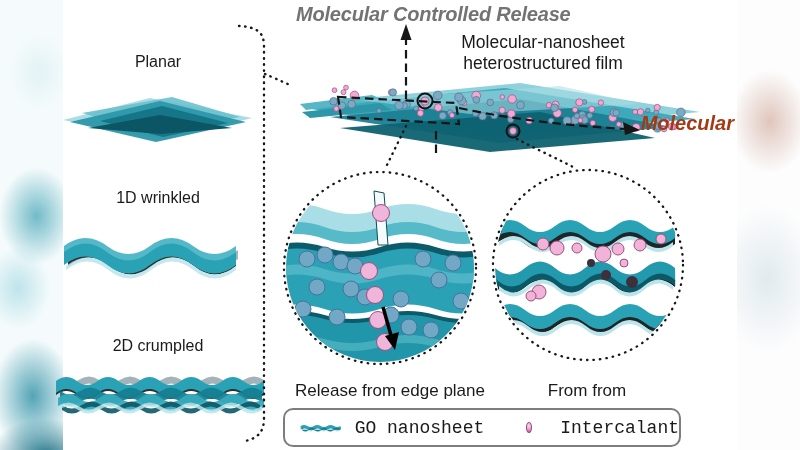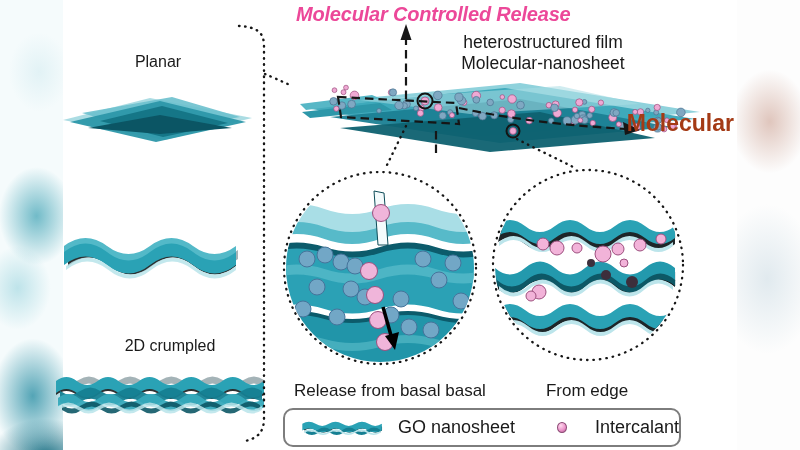--- a/index.html
+++ b/index.html
@@ -21,34 +21,34 @@
   }
   .strip-right{
     left:737px;
     background:
       radial-gradient(54px 72px at 52% 27%, rgba(199,152,136,.55), transparent 72%),
       radial-gradient(64px 96px at 48% 62%, rgba(206,221,229,.6), transparent 78%),
       #fdfdfd;
   }
   .txt{position:absolute;color:#1a1a1a;}
   .title-red{
-    font-size:20px;font-weight:bold;font-style:italic;color:#ec4899;
+    font-size:20px;font-weight:bold;font-style:italic;color:#737373;
     letter-spacing:-0.2px;white-space:nowrap;
   }
   .struct-label{font-size:16px;text-align:center;}
   .film-label{font-size:17.5px;line-height:21px;text-align:center;}
-  .release-right{font-size:23px;line-height:21px;text-align:right;
-    font-weight:bold;color:#a43a15;white-space:nowrap;}
+  .release-right{font-size:20px;line-height:21px;text-align:right;
+    font-weight:bold;font-style:italic;color:#a43a15;white-space:nowrap;}
   .caption{font-size:17px;text-align:center;white-space:nowrap;}
   .legend{
     position:absolute;left:283px;top:408px;width:394px;height:35px;
     border:2px solid #7d7d7d;border-radius:10px;background:#fff;
     display:flex;align-items:center;
   }
-  .legend .lbl{font-size:18px;color:#1a1a1a;white-space:nowrap;}
+  .legend .lbl{font-size:18px;color:#1a1a1a;white-space:nowrap;font-family:Liberation Mono, monospace;}
   .dot{
     width:9px;height:9px;border-radius:50%;
     background:radial-gradient(circle at 35% 30%, #ffd9ee, #e98fc7 60%, #a85488);
     border:1px solid #8d4b76;
   }
   svg{display:block;}
   .art{position:absolute;left:0;top:0;pointer-events:none;}
 </style>
 </head>
 <body>
@@ -272,33 +272,34 @@
         <circle cx="115" cy="107" r="5" fill="#3d2f3c"></circle>
         <circle cx="141" cy="114" r="6" fill="#3d2f3c"></circle>
         <circle cx="100" cy="95" r="4" fill="#3d2f3c"></circle>
       </g>
       <circle cx="97" cy="97" r="95" fill="none" stroke="#161616" stroke-width="2.3" stroke-linecap="round" stroke-dasharray="0.5 6"></circle>
     </svg>
 
   <div class="txt title-red" style="left:296px;top:3px">Molecular Controlled Release</div>
 
   <div class="txt film-label" style="left:453px;top:32px;width:180px">
+    <div>Molecular-nanosheet</div>
     <div>heterostructured film</div>
-    <div>Molecular-nanosheet</div>
   </div>
 
   <div class="txt release-right" style="left:556px;top:113px;width:178px">
     <div>Molecular</div>
   </div>
 
   <div class="txt struct-label" style="left:78px;top:53px;width:160px">Planar</div>
-  <div class="txt struct-label" style="left:90px;top:337px;width:160px">2D crumpled</div>
-
-  <div class="txt caption" style="left:285px;top:381px;width:210px">Release from basal basal</div>
-  <div class="txt caption" style="left:527px;top:381px;width:120px">From edge</div>
+  <div class="txt struct-label" style="left:78px;top:189px;width:160px">1D wrinkled</div>
+  <div class="txt struct-label" style="left:78px;top:337px;width:160px">2D crumpled</div>
+
+  <div class="txt caption" style="left:285px;top:381px;width:210px">Release from edge plane</div>
+  <div class="txt caption" style="left:527px;top:381px;width:120px">From from</div>
 
   <div class="legend">
     <svg id="legendIcon" width="100" height="28" viewBox="0 0 105 28" style="margin-left:14px">
         <path d="M6,12 q7.8,-5.0 15.7,0 q7.8,5.0 15.7,0 q7.8,-5.0 15.7,0 q7.8,5.0 15.7,0 q7.8,-5.0 15.7,0 q7.8,5.0 15.7,0 l0,5 q-7.8,5.0 -15.7,0 q-7.8,-5.0 -15.7,0 q-7.8,5.0 -15.7,0 q-7.8,-5.0 -15.7,0 q-7.8,5.0 -15.7,0 q-7.8,-5.0 -15.7,0 Z" fill="#191d1e"></path>
         <path d="M4,9 q8.0,-5.0 16.0,0 q8.0,5.0 16.0,0 q8.0,-5.0 16.0,0 q8.0,5.0 16.0,0 q8.0,-5.0 16.0,0 q8.0,5.0 16.0,0 l0,8 q-8.0,5.0 -16.0,0 q-8.0,-5.0 -16.0,0 q-8.0,5.0 -16.0,0 q-8.0,-5.0 -16.0,0 q-8.0,5.0 -16.0,0 q-8.0,-5.0 -16.0,0 Z" fill="#2aa2b5"></path>
         <path d="M8,16 q7.5,5.0 15.0,0 q7.5,-5.0 15.0,0 q7.5,5.0 15.0,0 q7.5,-5.0 15.0,0 q7.5,5.0 15.0,0 q7.5,-5.0 15.0,0 l0,4 q-7.5,-5.0 -15.0,0 q-7.5,5.0 -15.0,0 q-7.5,-5.0 -15.0,0 q-7.5,5.0 -15.0,0 q-7.5,-5.0 -15.0,0 q-7.5,5.0 -15.0,0 Z" fill="#157f92"></path>
         <path d="M6,18 q7.7,-5.0 15.3,0 q7.7,5.0 15.3,0 q7.7,-5.0 15.3,0 q7.7,5.0 15.3,0 q7.7,-5.0 15.3,0 q7.7,5.0 15.3,0 l0,2 q-7.7,5.0 -15.3,0 q-7.7,-5.0 -15.3,0 q-7.7,5.0 -15.3,0 q-7.7,-5.0 -15.3,0 q-7.7,5.0 -15.3,0 q-7.7,-5.0 -15.3,0 Z" fill="#b9e4ea"></path>
       </svg>
     <span class="lbl" style="margin-left:12px">GO nanosheet</span>
     <span class="dot" style="margin-left:42px"></span>

